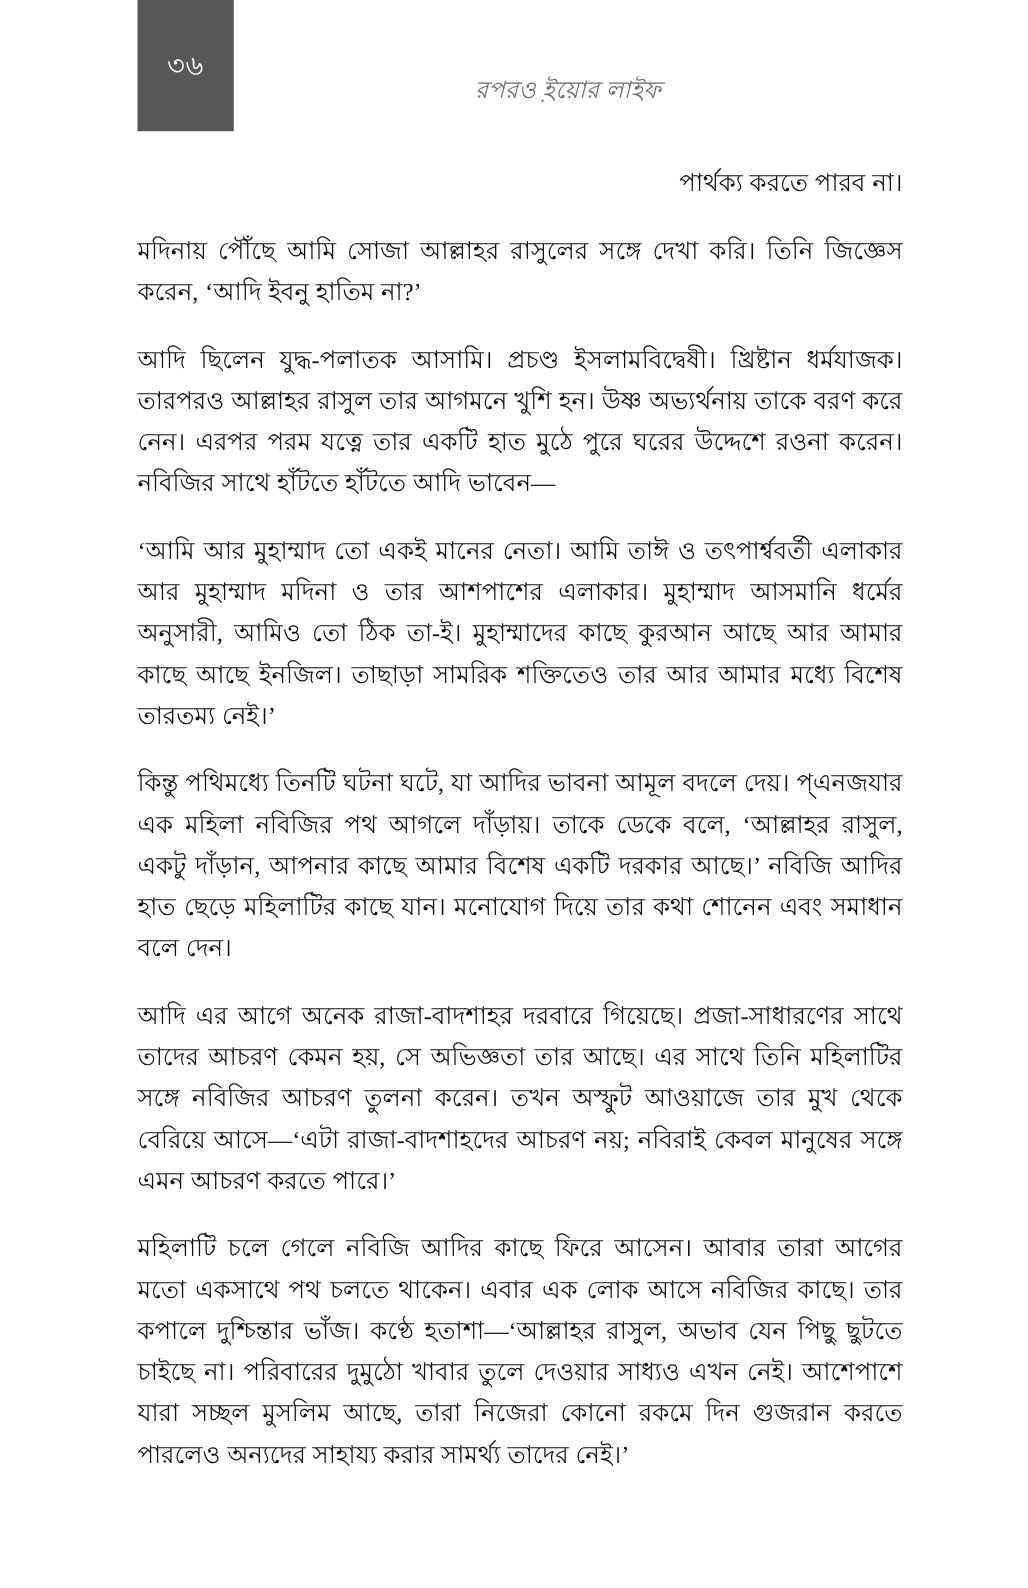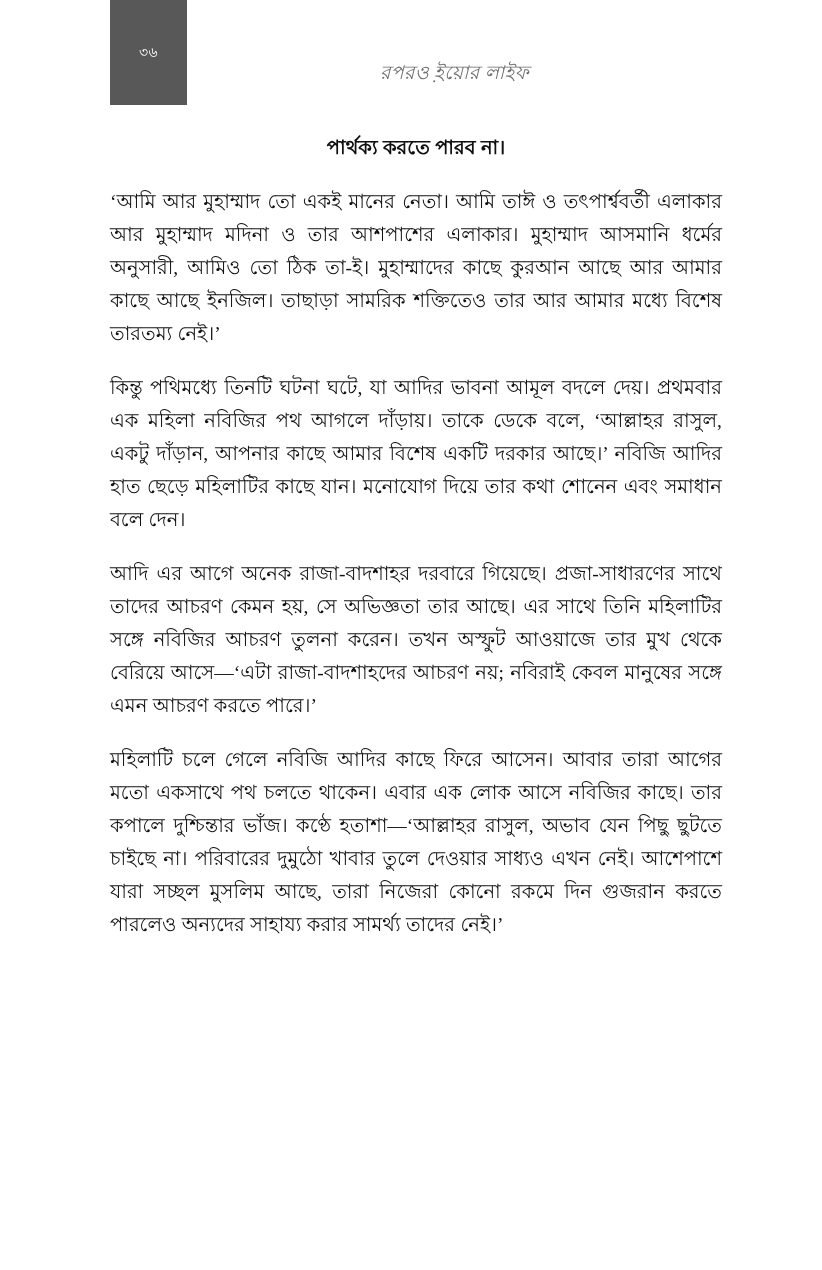--- a/index.html
+++ b/index.html
@@ -39,21 +39,21 @@
     position: absolute;
     left: 110px;
     top: 0;
     width: 77px;
     height: 105px;
     display: flex;
     align-items: center;
     justify-content: center;
     box-sizing: border-box;
     color: #ffffff;
-    font-size: 14px;
+    font-size: 22px;
     line-height: 1;
     letter-spacing: 0.5px;
     font-family: "Liberation Serif", "DejaVu Serif", serif;
   }
   .running-title {
     position: absolute;
     left: 187px;
     top: 62px;
     width: 535px;
     text-align: center;
@@ -78,36 +78,37 @@
     color: #101010;
     text-align: justify;
     text-justify: inter-word;
     word-spacing: 0.5px;
   }
   .para:last-child {
     margin-bottom: 0;
   }
   
   .para.short {
-    text-align: center;
-    font-weight: bold;
+    text-align: right;
   }
 </style>
 </head>
 <body>
 
 <div class="page">
 
   <div class="page-header">
     <div class="folio-box"></div>
     <div class="folio-number">৩৬</div>
     <div class="running-title">রপরও় ইয়োর লাইফ</div>
   </div>
 
   <div class="body-text">
     <p class="para short">পার্থক্য করতে পারব না।</p>
+    <p class="para">মদিনায় পৌঁছে আমি সোজা আল্লাহর রাসুলের সঙ্গে দেখা করি। তিনি জিজ্ঞেস করেন, ‘আদি ইবনু হাতিম না?’</p>
+    <p class="para">আদি ছিলেন যুদ্ধ-পলাতক আসামি। প্রচণ্ড ইসলামবিদ্বেষী। খ্রিষ্টান ধর্মযাজক। তারপরও আল্লাহর রাসুল তার আগমনে খুশি হন। উষ্ণ অভ্যর্থনায় তাকে বরণ করে নেন। এরপর পরম যত্নে তার একটি হাত মুঠে পুরে ঘরের উদ্দেশে রওনা করেন। নবিজির সাথে হাঁটতে হাঁটতে আদি ভাবেন—</p>
     <p class="para">‘আমি আর মুহাম্মাদ তো একই মানের নেতা। আমি তাঈ ও তৎপার্শ্ববর্তী এলাকার আর মুহাম্মাদ মদিনা ও তার আশপাশের এলাকার। মুহাম্মাদ আসমানি ধর্মের অনুসারী, আমিও তো ঠিক তা-ই। মুহাম্মাদের কাছে কুরআন আছে আর আমার কাছে আছে ইনজিল। তাছাড়া সামরিক শক্তিতেও তার আর আমার মধ্যে বিশেষ তারতম্য নেই।’</p>
-    <p class="para">কিন্তু পথিমধ্যে তিনটি ঘটনা ঘটে, যা আদির ভাবনা আমূল বদলে দেয়। প্রথমবার এক মহিলা নবিজির পথ আগলে দাঁড়ায়। তাকে ডেকে বলে, ‘আল্লাহর রাসুল, একটু দাঁড়ান, আপনার কাছে আমার বিশেষ একটি দরকার আছে।’ নবিজি আদির হাত ছেড়ে মহিলাটির কাছে যান। মনোযোগ দিয়ে তার কথা শোনেন এবং সমাধান বলে দেন।</p>
+    <p class="para">কিন্তু পথিমধ্যে তিনটি ঘটনা ঘটে, যা আদির ভাবনা আমূল বদলে দেয়। প্এনজযার এক মহিলা নবিজির পথ আগলে দাঁড়ায়। তাকে ডেকে বলে, ‘আল্লাহর রাসুল, একটু দাঁড়ান, আপনার কাছে আমার বিশেষ একটি দরকার আছে।’ নবিজি আদির হাত ছেড়ে মহিলাটির কাছে যান। মনোযোগ দিয়ে তার কথা শোনেন এবং সমাধান বলে দেন।</p>
     <p class="para">আদি এর আগে অনেক রাজা-বাদশাহর দরবারে গিয়েছে। প্রজা-সাধারণের সাথে তাদের আচরণ কেমন হয়, সে অভিজ্ঞতা তার আছে। এর সাথে তিনি মহিলাটির সঙ্গে নবিজির আচরণ তুলনা করেন। তখন অস্ফুট আওয়াজে তার মুখ থেকে বেরিয়ে আসে—‘এটা রাজা-বাদশাহদের আচরণ নয়; নবিরাই কেবল মানুষের সঙ্গে এমন আচরণ করতে পারে।’</p>
     <p class="para">মহিলাটি চলে গেলে নবিজি আদির কাছে ফিরে আসেন। আবার তারা আগের মতো একসাথে পথ চলতে থাকেন। এবার এক লোক আসে নবিজির কাছে। তার কপালে দুশ্চিন্তার ভাঁজ। কণ্ঠে হতাশা—‘আল্লাহর রাসুল, অভাব যেন পিছু ছুটতে চাইছে না। পরিবারের দুমুঠো খাবার তুলে দেওয়ার সাধ্যও এখন নেই। আশেপাশে যারা সচ্ছল মুসলিম আছে, তারা নিজেরা কোনো রকমে দিন গুজরান করতে পারলেও অন্যদের সাহায্য করার সামর্থ্য তাদের নেই।’</p>
   </div>
 
 </div>
 
 </body></html>

